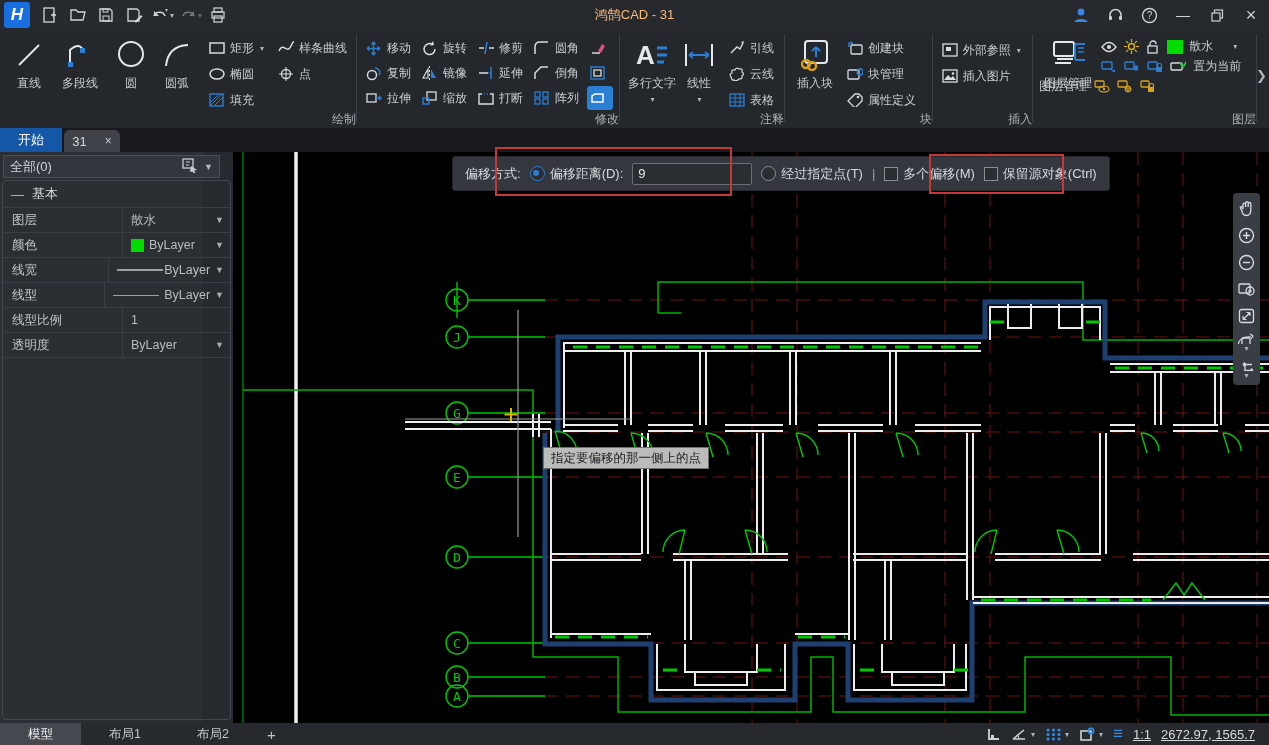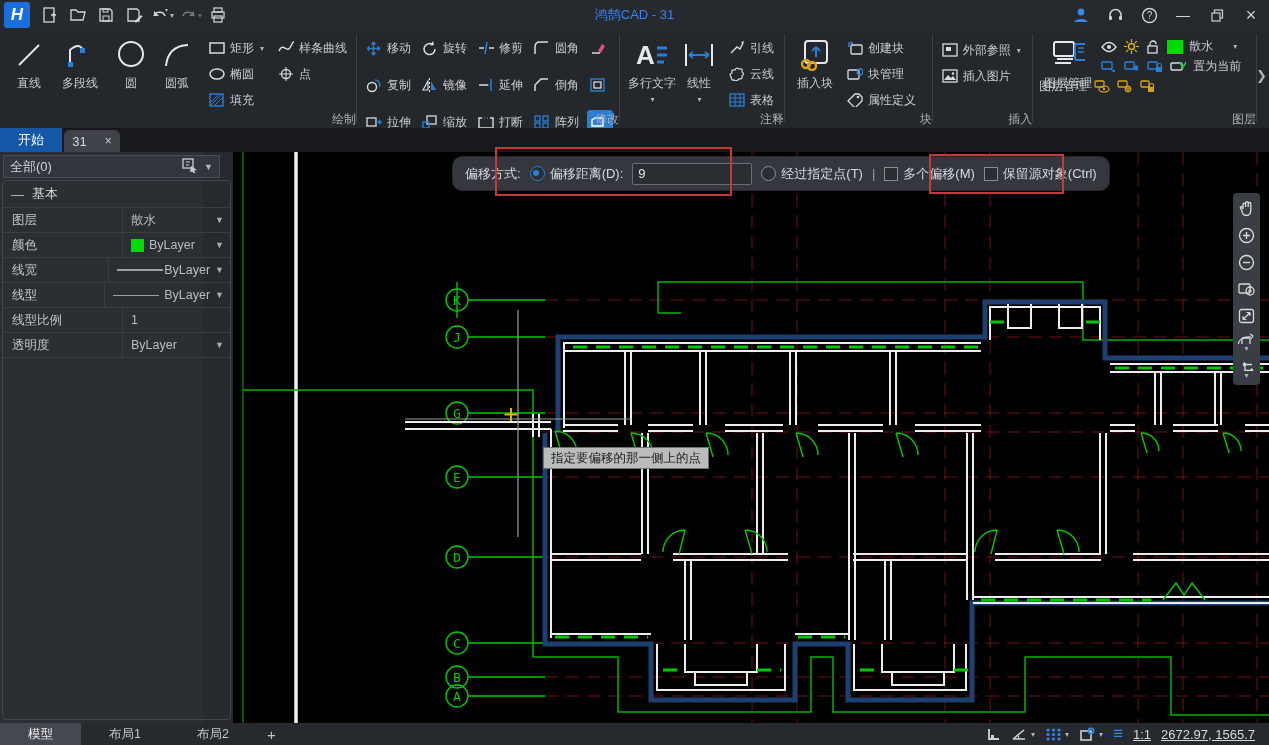--- a/index.html
+++ b/index.html
@@ -6,21 +6,21 @@
   body{font-family:"Liberation Sans","DejaVu Sans",sans-serif;-webkit-font-smoothing:antialiased;}
   .app{position:relative;width:1269px;height:745px;background:#26292e;overflow:hidden;color:#c8cdd2;font-size:12px;}
 
   
   .titlebar{position:absolute;left:0;top:0;width:100%;height:30px;background:#26292e;display:flex;align-items:center;}
   .hlogo{width:26px;height:26px;margin:2px 4px 2px 4px;background:#1a6fe0;border-radius:3px;color:#fff;font-weight:bold;font-style:italic;font-size:17px;display:flex;align-items:center;justify-content:center;}
   .qat{display:flex;align-items:center;gap:4px;margin-left:4px;}
   .qbtn{width:24px;height:24px;display:flex;align-items:center;justify-content:center;color:#d2d6da;}
   .qbtn svg{display:block}
   .caret{font-size:8px;color:#aeb2b6;margin-left:1px;}
-  .tb-title{position:absolute;left:0;right:0;text-align:center;font-size:13px;color:#3b82f6;pointer-events:none;}
+  .tb-title{position:absolute;left:0;right:0;text-align:center;font-size:13px;color:#fdba74;pointer-events:none;}
   .tb-right{position:absolute;right:4px;top:0;height:30px;display:flex;align-items:center;gap:6px;}
   .wbtn{width:28px;height:24px;display:flex;align-items:center;justify-content:center;color:#cfd3d7;font-size:14px;}
 
   
   .ribbon{position:absolute;left:0;top:30px;width:100%;height:98px;background:#24282c;border-bottom:2px solid #17191c;display:flex;}
   .rpanel{position:relative;height:96px;display:flex;align-items:flex-start;padding:4px 6px 0 6px;}
   .rpanel .plabel{position:absolute;bottom:2px;left:0;right:0;text-align:right;color:#aab0b6;font-size:12px;}
   .rdiv{width:1px;height:88px;background:#3c4046;margin-top:4px;}
   .rbig{width:46px;display:flex;flex-direction:column;align-items:center;gap:3px;padding-top:4px;cursor:default;}
   .rbig .blabel{font-size:12px;color:#c8cdd2;white-space:nowrap;}
@@ -52,21 +52,21 @@
   .prow .pv{flex:1;display:flex;align-items:center;gap:5px;padding:0 6px 0 8px;color:#b8bdc2;position:relative;}
   .prow .pv .vcaret{margin-left:auto;font-size:9px;color:#a8acb0;}
   .lineseg{display:inline-block;width:46px;height:2px;background:#9aa0a6;}
   .cswatch{width:13px;height:13px;background:#00dc00;display:inline-block;}
 
   
   .canvas{position:absolute;left:233px;top:152px;width:1036px;height:571px;background:#000;}
   .canvas svg.plan{position:absolute;left:0;top:0;}
 
   
-  .offsetbar{position:absolute;left:219px;top:4px;height:33px;background:#34383e;border:1px solid #24272b;border-radius:10px;display:flex;align-items:center;gap:9px;padding:0 12px;font-size:13px;color:#d6dade;white-space:nowrap;}
+  .offsetbar{position:absolute;left:219px;top:4px;height:33px;background:#34383e;border:1px solid #24272b;border-radius:3px;display:flex;align-items:center;gap:9px;padding:0 12px;font-size:13px;color:#d6dade;white-space:nowrap;}
   .radio{width:13px;height:13px;border-radius:50%;border:1px solid #8a8e92;display:inline-block;position:relative;background:#2a2e33;flex:0 0 13px;}
   .radio.sel{border-color:#2a7fd4;}
   .radio.sel::after{content:"";position:absolute;left:2.5px;top:2.5px;width:6px;height:6px;border-radius:50%;background:#2a7fd4;}
   .chk{width:12px;height:12px;border:1px solid #8a8e92;display:inline-block;background:#2a2e33;flex:0 0 12px;}
   .opt{display:flex;align-items:center;gap:5px;}
   .dinput{width:108px;height:20px;background:#2a2e33;border:1px solid #6a6e74;border-radius:2px;color:#e0e4e8;font-size:13px;padding:0 5px;outline:none;font-family:inherit;}
   .sep{color:#9aa0a6;}
 
   
   .ann{position:absolute;border:2px solid #c63939;pointer-events:none;}
@@ -258,21 +258,21 @@
               </svg>
             </span>
           <span class="ltext">点</span>
         </div>
       </div>
       <div class="plabel">绘制</div>
     </div>
     <div class="rdiv"></div>
 
     <div class="rpanel" style="width:252px">
-      <div style="display:grid;grid-template-columns:repeat(4,56px) 26px;grid-auto-rows:24px;row-gap:13px;padding-top:2px;">
+      <div style="display:grid;grid-template-columns:repeat(4,56px) 26px;grid-auto-rows:24px;row-gap:1px;padding-top:2px;">
         <div class="rsmall">
             <span class="i16">
               <svg width="15" height="15">
                 <path d="M7.5 1v13M1 7.5h13M7.5 1l-2 2.5M7.5 1l2 2.5M7.5 14l-2-2.5M7.5 14l2-2.5M1 7.5l2.5-2M1 7.5l2.5 2M14 7.5l-2.5-2M14 7.5l-2.5 2" stroke="#2a7fd4" stroke-width="1.3" fill="none"></path>
               </svg>
             </span>
             <span class="ltext">移动</span>
           </div>
         <div class="rsmall">
             <span class="i16">

